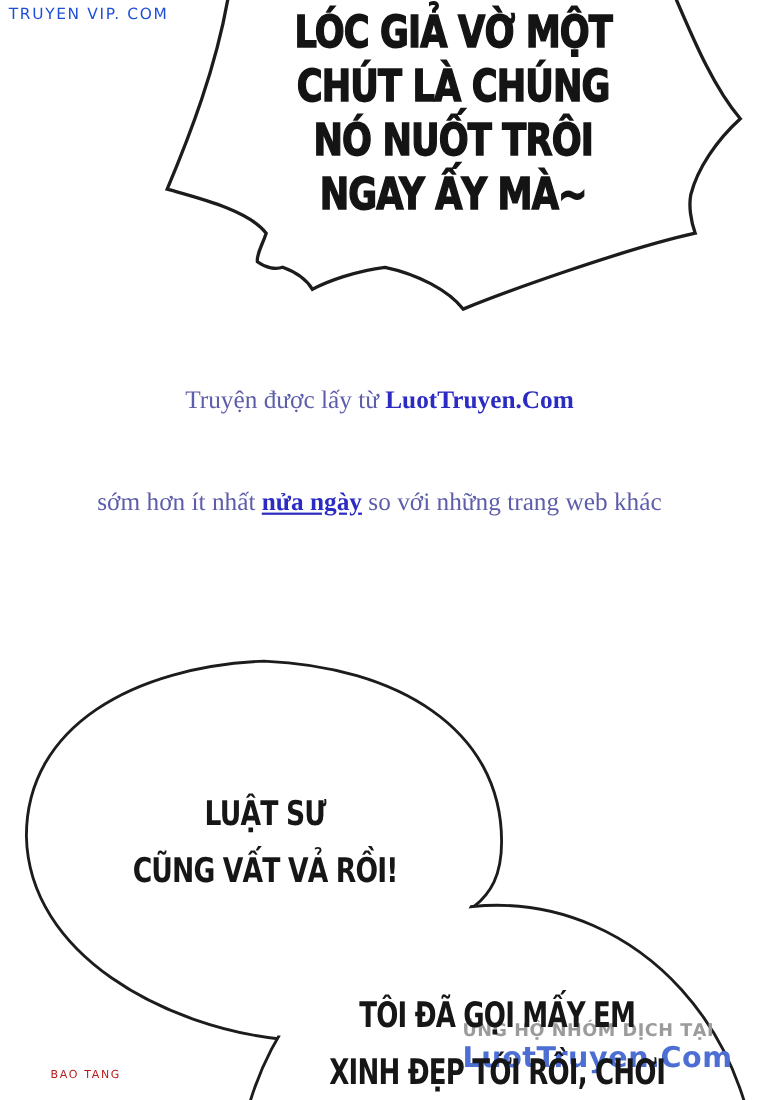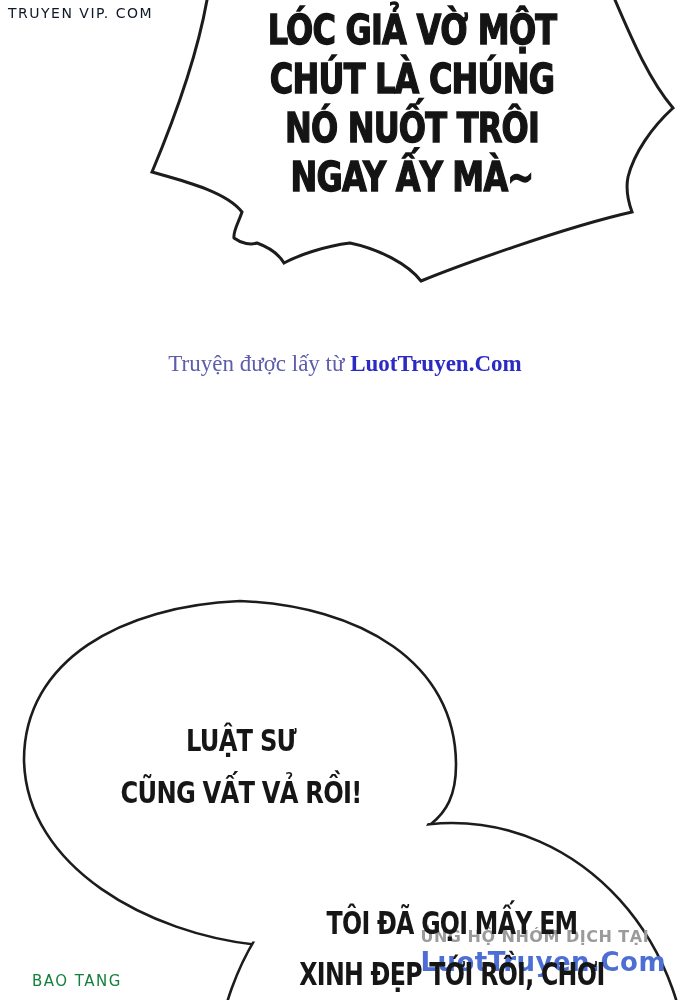--- a/index.html
+++ b/index.html
@@ -9,25 +9,25 @@
     margin:0 auto;
     background:#ffffff;
     overflow:hidden;
     font-family:"DejaVu Sans","Liberation Sans",sans-serif;
   }
   .bubble-svg{position:absolute;left:0;top:0;z-index:1;}
 
   
   .wm-top-left{
     position:absolute;left:8px;top:5px;z-index:3;
-    font-size:14px;letter-spacing:1.5px;color:#0f172a;font-weight:400;
+    font-size:14px;letter-spacing:1.5px;color:#1d4ed8;font-weight:400;
   }
   .wm-bottom-left{
-    position:absolute;left:32px;top:972px;z-index:3;
-    font-size:15px;letter-spacing:1.5px;color:#15803d;
+    position:absolute;left:46px;top:972px;z-index:3;
+    font-size:10px;letter-spacing:1.5px;color:#b91c1c;
   }
   .wm-bottom-right{
     position:absolute;right:24px;top:929px;z-index:2;
     line-height:1;
   }
   .wm-br-1{font-size:16px;font-weight:bold;color:#9b9b9b;letter-spacing:.5px;}
   .wm-br-2{font-size:26px;font-weight:bold;color:#4d6ed3;margin-top:4px;letter-spacing:.5px;}
 
   
   .shout-text{
@@ -109,20 +109,21 @@
 
   <div class="shout-text">
     <div>LÓC GIẢ VỜ MỘT</div>
     <div>CHÚT LÀ CHÚNG</div>
     <div>NÓ NUỐT TRÔI</div>
     <div>NGAY ẤY MÀ~</div>
   </div>
 
   <div class="promo">
     <div><span>Truyện được lấy từ </span><b>LuotTruyen.Com</b></div>
+    <div><span>sớm hơn ít nhất </span><b class="u">nửa ngày</b><span> so với những trang web khác</span></div>
   </div>
 
   <div class="lawyer-text">
     <div>LUẬT SƯ</div>
     <div>CŨNG VẤT VẢ RỒI!</div>
   </div>
 
   <div class="wm-bottom-right">
     <div class="wm-br-1">ỦNG HỘ NHÓM DỊCH TẠI</div>
     <div class="wm-br-2">LuotTruyen.Com</div>

